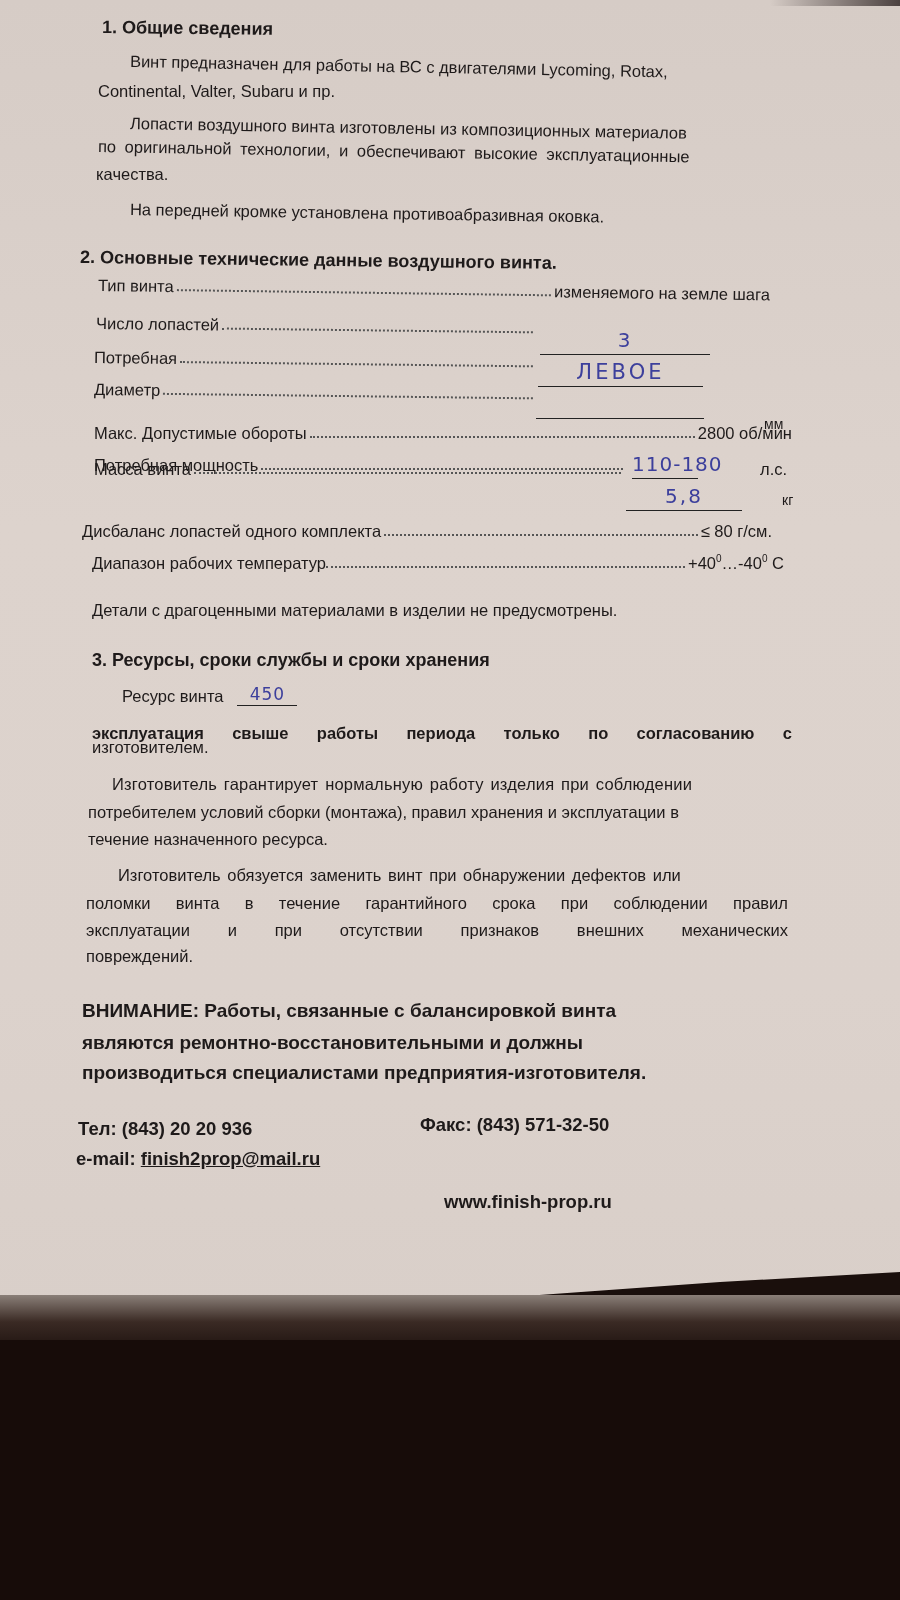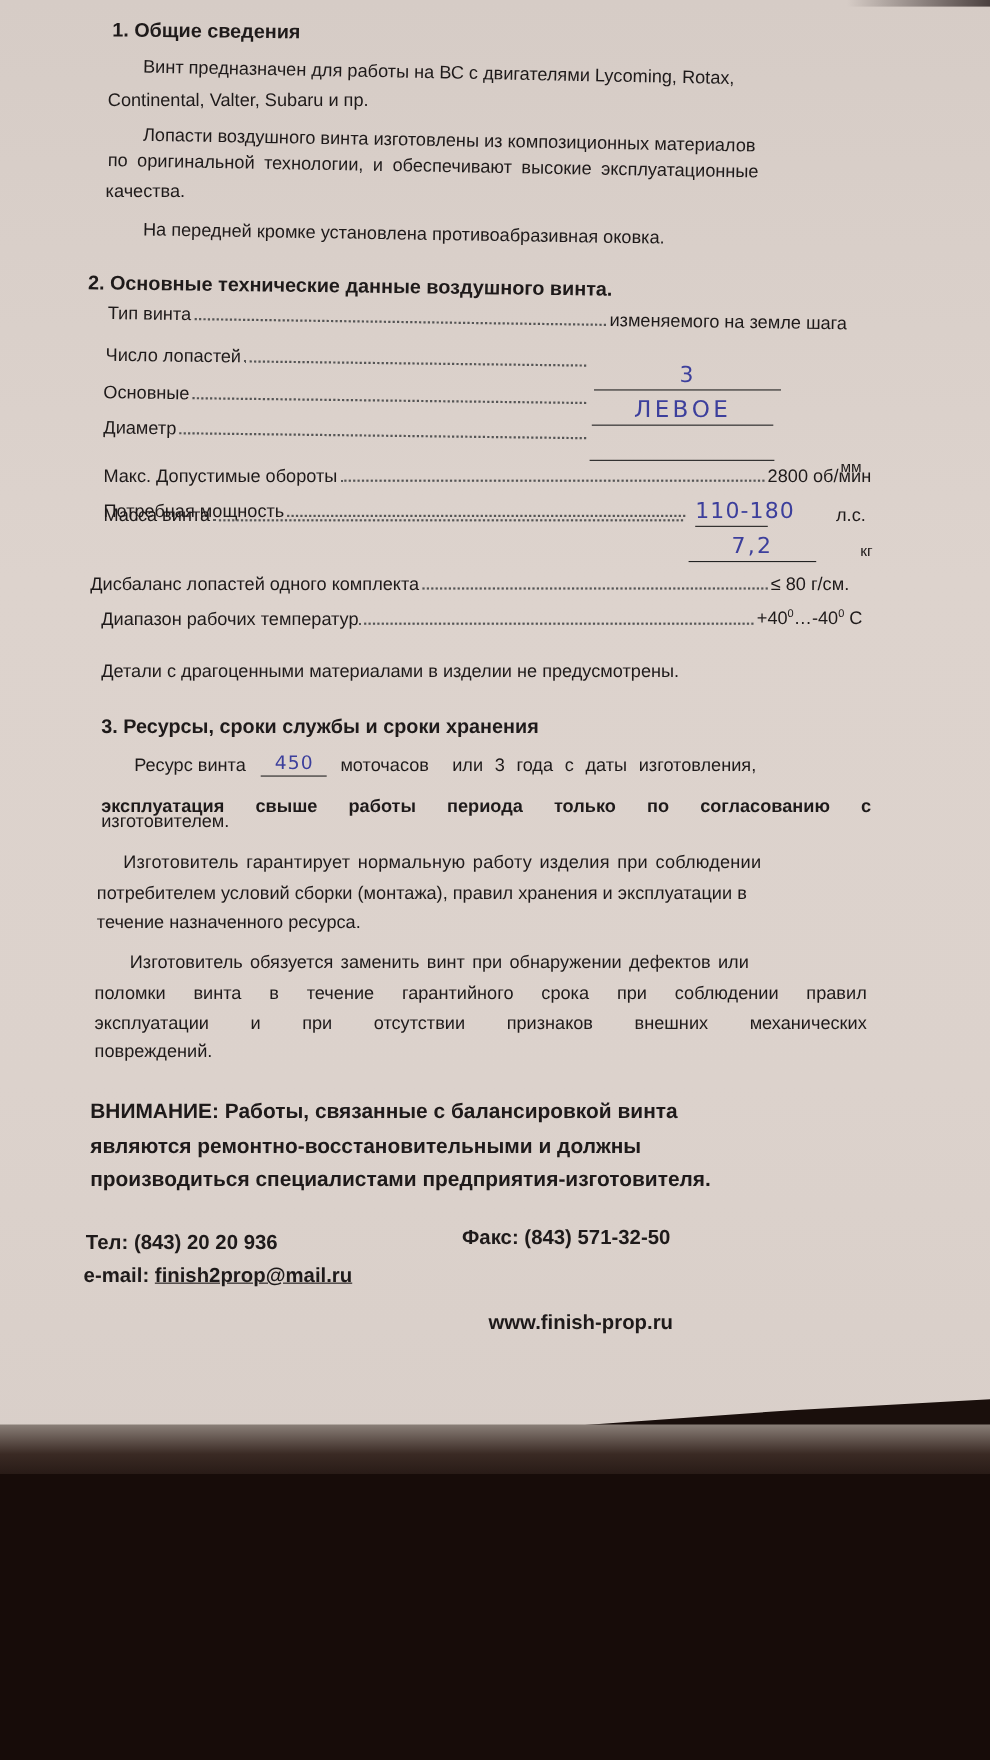--- a/index.html
+++ b/index.html
@@ -68,21 +68,21 @@
 
   <div class="row" style="left:96px;top:314px;width:440px;transform:rotate(0.7deg);transform-origin:left;">
     <span class="lbl">Число лопастей</span>
     <span class="dots"></span>
   </div>
   <span class="blank" style="position:absolute;left:540px;top:330px;width:170px;height:24px;">
     <span class="hand">3</span>
   </span>
 
   <div class="row" style="left:94px;top:348px;width:442px;transform:rotate(0.7deg);transform-origin:left;">
-    <span class="lbl">Основные</span>
+    <span class="lbl">Потребная</span>
     <span class="dots"></span>
   </div>
   <span class="blank" style="position:absolute;left:538px;top:360px;width:165px;height:26px;">
     <span class="hand" style="font-size:21px;letter-spacing:3px;">ЛЕВОЕ</span>
   </span>
 
   <div class="row" style="left:94px;top:380px;width:442px;transform:rotate(0.7deg);transform-origin:left;">
     <span class="lbl">Диаметр</span>
     <span class="dots"></span>
   </div>
@@ -104,21 +104,21 @@
   <span class="blank" style="position:absolute;left:632px;top:452px;width:66px;height:26px;">
     <span class="hand" style="left:0;right:auto;white-space:nowrap;letter-spacing:1px;">110-180</span>
   </span>
   <span class="p" style="left:760px;top:460px;">л.с.</span>
 
   <div class="row" style="left:94px;top:460px;width:530px;">
     <span class="lbl">Масса винта</span>
     <span class="dots"></span>
   </div>
   <span class="blank" style="position:absolute;left:626px;top:484px;width:116px;height:26px;">
-    <span class="hand">7,2</span>
+    <span class="hand">5,8</span>
   </span>
   <span class="p" style="left:782px;top:492px;font-size:14px;">кг</span>
 
   <div class="row" style="left:82px;top:522px;width:690px;justify-content:space-between;">
     <span class="lbl">Дисбаланс лопастей одного комплекта</span>
     <span class="dots"></span>
     <span class="val">≤ 80 г/см.</span>
   </div>
 
   <div class="row" style="left:92px;top:553px;width:692px;">
@@ -128,23 +128,20 @@
   </div>
 
   <div class="p" style="left:92px;top:601px;">Детали с драгоценными материалами в изделии не предусмотрены.</div>
 
   <div class="h" style="left:92px;top:650px;">3. Ресурсы, сроки службы и сроки хранения</div>
 
   <div class="p" style="left:122px;top:683px;display:flex;width:676px;align-items:flex-end;">
     <span>Ресурс винта</span>
     <span class="blank" style="width:60px;height:22px;margin:0 12px 0 14px;">
       <span class="hand" style="font-size:17px;letter-spacing:1px;bottom:1px;">450</span>
-    </span>
-    <span style="flex:1;display:flex;justify-content:space-between;">
-      <span style="white-space:pre;word-spacing:6px;">моточасов  или 3 года с даты изготовления,</span>
     </span>
   </div>
   <div class="just" style="left:92px;top:724px;width:700px;font-weight:bold;">
     <span>эксплуатация</span>
     <span>свыше</span>
     <span>работы</span>
     <span>периода</span>
     <span>только</span>
     <span>по</span>
     <span>согласованию</span>

